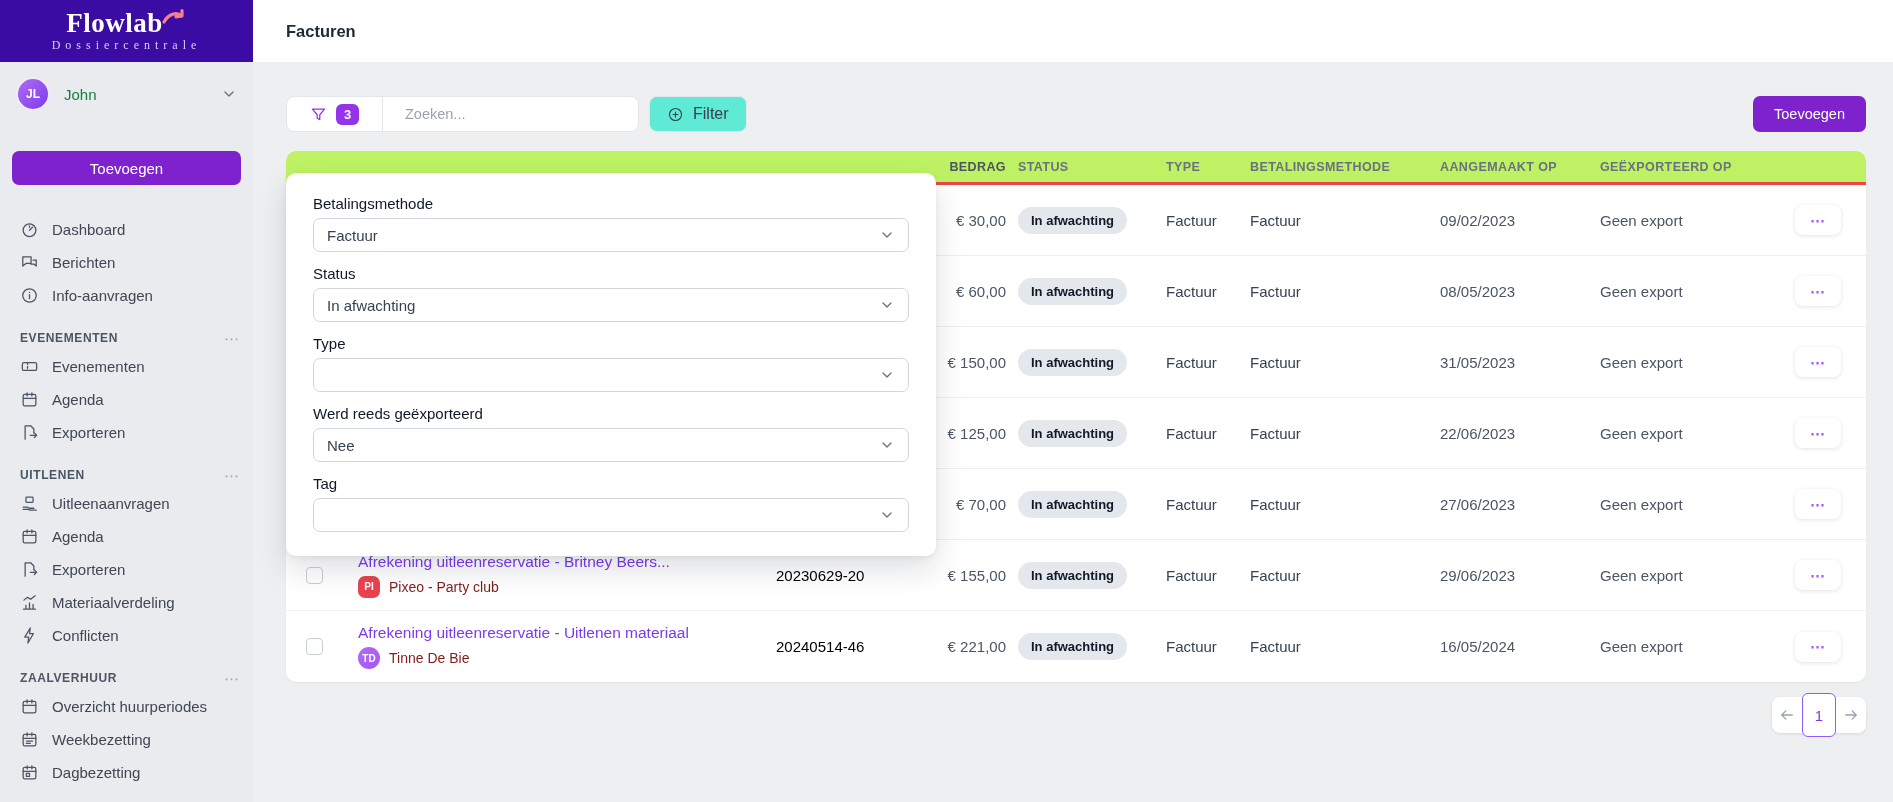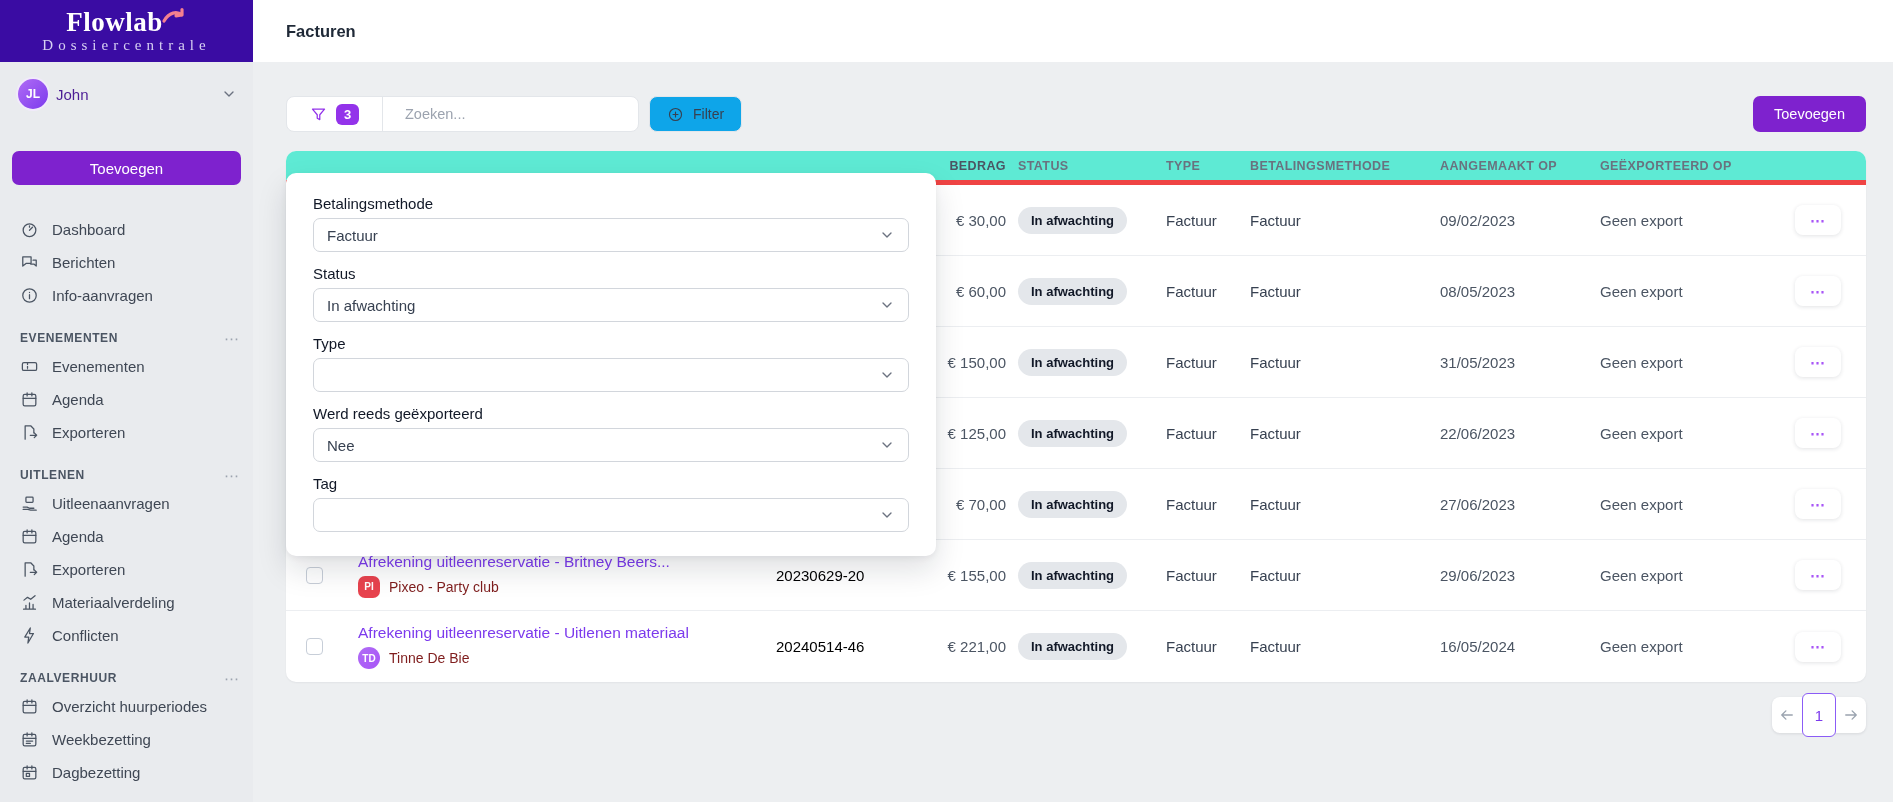--- a/index.html
+++ b/index.html
@@ -5,24 +5,24 @@
   * { margin:0; padding:0; box-sizing:border-box; }
   html,body { width:1893px; height:802px; font-family:"Liberation Sans","DejaVu Sans",sans-serif; }
   #app { position:relative; width:1893px; height:802px; display:flex; background:var(--main-bg,#edeff1); overflow:hidden; }
 
   
   .sidebar { width:253px; flex:none; background:#e9ebee; display:flex; flex-direction:column; overflow:hidden; }
   .brand { height:62px; background:var(--brand,#3A0CA3); display:flex; flex-direction:column; align-items:center; justify-content:center;font-family:Liberation Serif, serif; }
   .logo-row { display:flex; align-items:flex-start; }
   .logo-text { color:#fff; font-size:27px; font-weight:800; letter-spacing:.5px; line-height:1; }
   .logo-swoosh { margin-left:-2px; margin-top:-2px; }
-  .tagline { color:#d7d0f3; font-size:15px; letter-spacing:5px; margin-top:1px; }
+  .tagline { color:#d7d0f3; font-size:12px; letter-spacing:5px; margin-top:1px; }
   .user-row { display:flex; align-items:center; padding:0 16px; margin-top:15px; height:34px; }
   .avatar { width:34px; height:34px; border-radius:50%; background:linear-gradient(135deg,#b06cf5,#7c3aed); color:#fff; font-size:12px; font-weight:700; display:flex; align-items:center; justify-content:center; border:2px solid #f1eafb; }
-  .user-name { margin-left:6px; font-size:15px; color:#4c1d95; }
+  .user-name { margin-left:14px; font-size:15px; color:#15803d; }
   .user-chevron { margin-left:auto; display:flex; }
   .add-btn-side { margin:40px 12px 0; height:34px; border:none; border-radius:7px; background:var(--accent,#7E22CE); color:#fff; font-size:15px; font-weight:500; cursor:pointer; font-family:inherit; }
   .nav-top { list-style:none; margin-top:28px; }
   .nav-list { list-style:none; }
   .nav-item { display:flex; align-items:center; height:33px; padding-left:20px; gap:13px; font-size:15px; color:#3f4754; cursor:pointer; }
   .nav-icon { width:19px; height:19px; display:flex; align-items:center; justify-content:center; }
   .nav-icon svg { width:19px; height:19px; stroke:#4b5563; fill:none; stroke-width:1.6; stroke-linecap:round; stroke-linejoin:round; }
   .nav-section { margin-top:8px; }
   .nav-section-head { display:flex; align-items:center; height:24px; padding:0 14px 0 20px; margin-top:14px; }
   .nav-section-title { font-size:12px; font-weight:700; letter-spacing:.6px; color:#4b5563; }
@@ -35,28 +35,28 @@
   .notice { height:32px; background:var(--notice-bg,#fbd8a4); color:var(--notice-text,#92400e); display:flex; align-items:center; padding-left:33px; font-size:14.5px; flex:none; }
   .content { flex:1; padding:34px 27px 0 33px; display:flex; flex-direction:column; }
 
   .toolbar { display:flex; align-items:center; height:36px; flex:none; }
   .search-combo { display:flex; align-items:stretch; width:353px; height:36px; background:#fff; border:1px solid #e3e6ea; border-radius:8px; overflow:hidden; }
   .funnel-seg { width:96px; display:flex; align-items:center; justify-content:center; gap:9px; border-right:1px solid #e3e6ea; cursor:pointer; }
   .funnel-seg svg { width:17px; height:17px; stroke:#9333ea; fill:none; stroke-width:1.8; stroke-linejoin:round; }
   .filter-count { min-width:23px; height:21px; padding:0 5px; background:#9333ea; border-radius:6px; color:#fff; font-size:13px; font-weight:700; display:flex; align-items:center; justify-content:center; }
   .search-input { flex:1; border:none; outline:none; padding-left:22px; font-size:14.5px; color:#374151; font-family:inherit; background:transparent; }
   .search-input::placeholder { color:#9ca3af; }
-  .filter-btn { margin-left:10px; height:36px; padding:0 17px; background:#0ea5e9; border:1px solid #e3e6ea; border-radius:8px; display:flex; align-items:center; gap:9px; font-size:14px; color:#374151; font-weight:500; cursor:pointer; font-family:inherit; }
+  .filter-btn { margin-left:10px; height:36px; padding:0 17px; background:#5eead4; border:1px solid #e3e6ea; border-radius:8px; display:flex; align-items:center; gap:9px; font-size:16px; color:#374151; font-weight:500; cursor:pointer; font-family:inherit; }
   .filter-btn svg { width:17px; height:17px; stroke:#374151; fill:none; stroke-width:1.6; stroke-linecap:round; }
   .add-btn-main { margin-left:auto; height:36px; padding:0 21px; border:none; border-radius:7px; background:var(--accent,#7E22CE); color:#fff; font-size:14.5px; font-weight:500; cursor:pointer; font-family:inherit; }
 
   
   .card { margin-top:19px; background:#fff; border-radius:10px; box-shadow:0 1px 2px rgba(16,24,40,.05); overflow:hidden; flex:none; }
   .tgrid { display:grid; grid-template-columns:56px 418px 146px 100px 160px 84px 190px 160px 170px 96px; align-items:center; }
-  .thead { height:34px; background:#5eead4; border-bottom:5px solid #ef4444; }
+  .thead { height:34px; background:#bef264; border-bottom:3px solid #ef4444; }
   .th { font-size:12.5px; font-weight:700; color:#69727f; letter-spacing:.4px; white-space:nowrap; }
   .trow { height:71px; border-bottom:1px solid #eceef1; }
   .trow:last-child { border-bottom:none; }
   .cell { font-size:15px; color:#374151; white-space:nowrap; }
   .cell-check { display:flex; justify-content:center; }
   .checkbox { width:17px; height:17px; border:1.5px solid #c7ced8; border-radius:4px; background:#fff; cursor:pointer; }
   .cell-name { padding-left:16px; display:flex; flex-direction:column; justify-content:center; gap:5px; overflow:hidden; }
   .row-link { font-size:15.5px; color:var(--link,#7C3AED); font-weight:500; text-decoration:none; cursor:pointer; overflow:hidden; text-overflow:ellipsis; }
   .row-sub { display:flex; align-items:center; gap:9px; }
   .avatar-badge { width:22px; height:22px; color:#fff; font-size:10px; font-weight:700; display:flex; align-items:center; justify-content:center; flex:none; }

